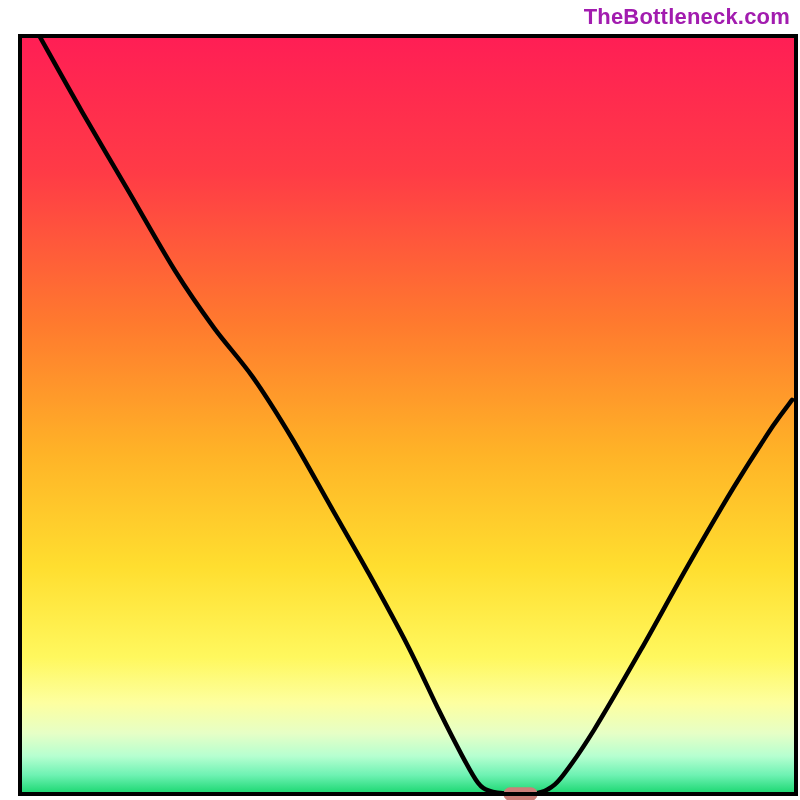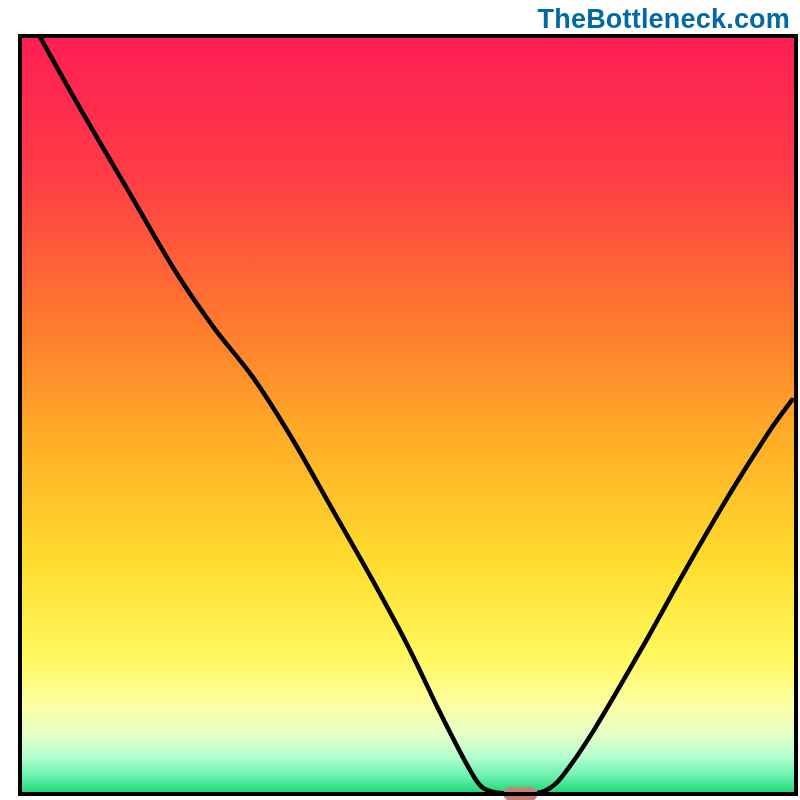--- a/index.html
+++ b/index.html
@@ -13,23 +13,23 @@
   .chart-wrap {
     position: relative;
     width: 800px;
     height: 800px;
   }
   .attribution {
     position: absolute;
     top: 4px;
     right: 10px;
     font-family: Arial, Helvetica, sans-serif;
-    font-size: 27px;
+    font-size: 22px;
     font-weight: 600;
-    color: #0369a1;
+    color: #a21caf;
     letter-spacing: 0.2px;
     z-index: 10;
   }
   svg.chart {
     position: absolute;
     top: 0;
     left: 0;
     width: 800px;
     height: 800px;
   }

